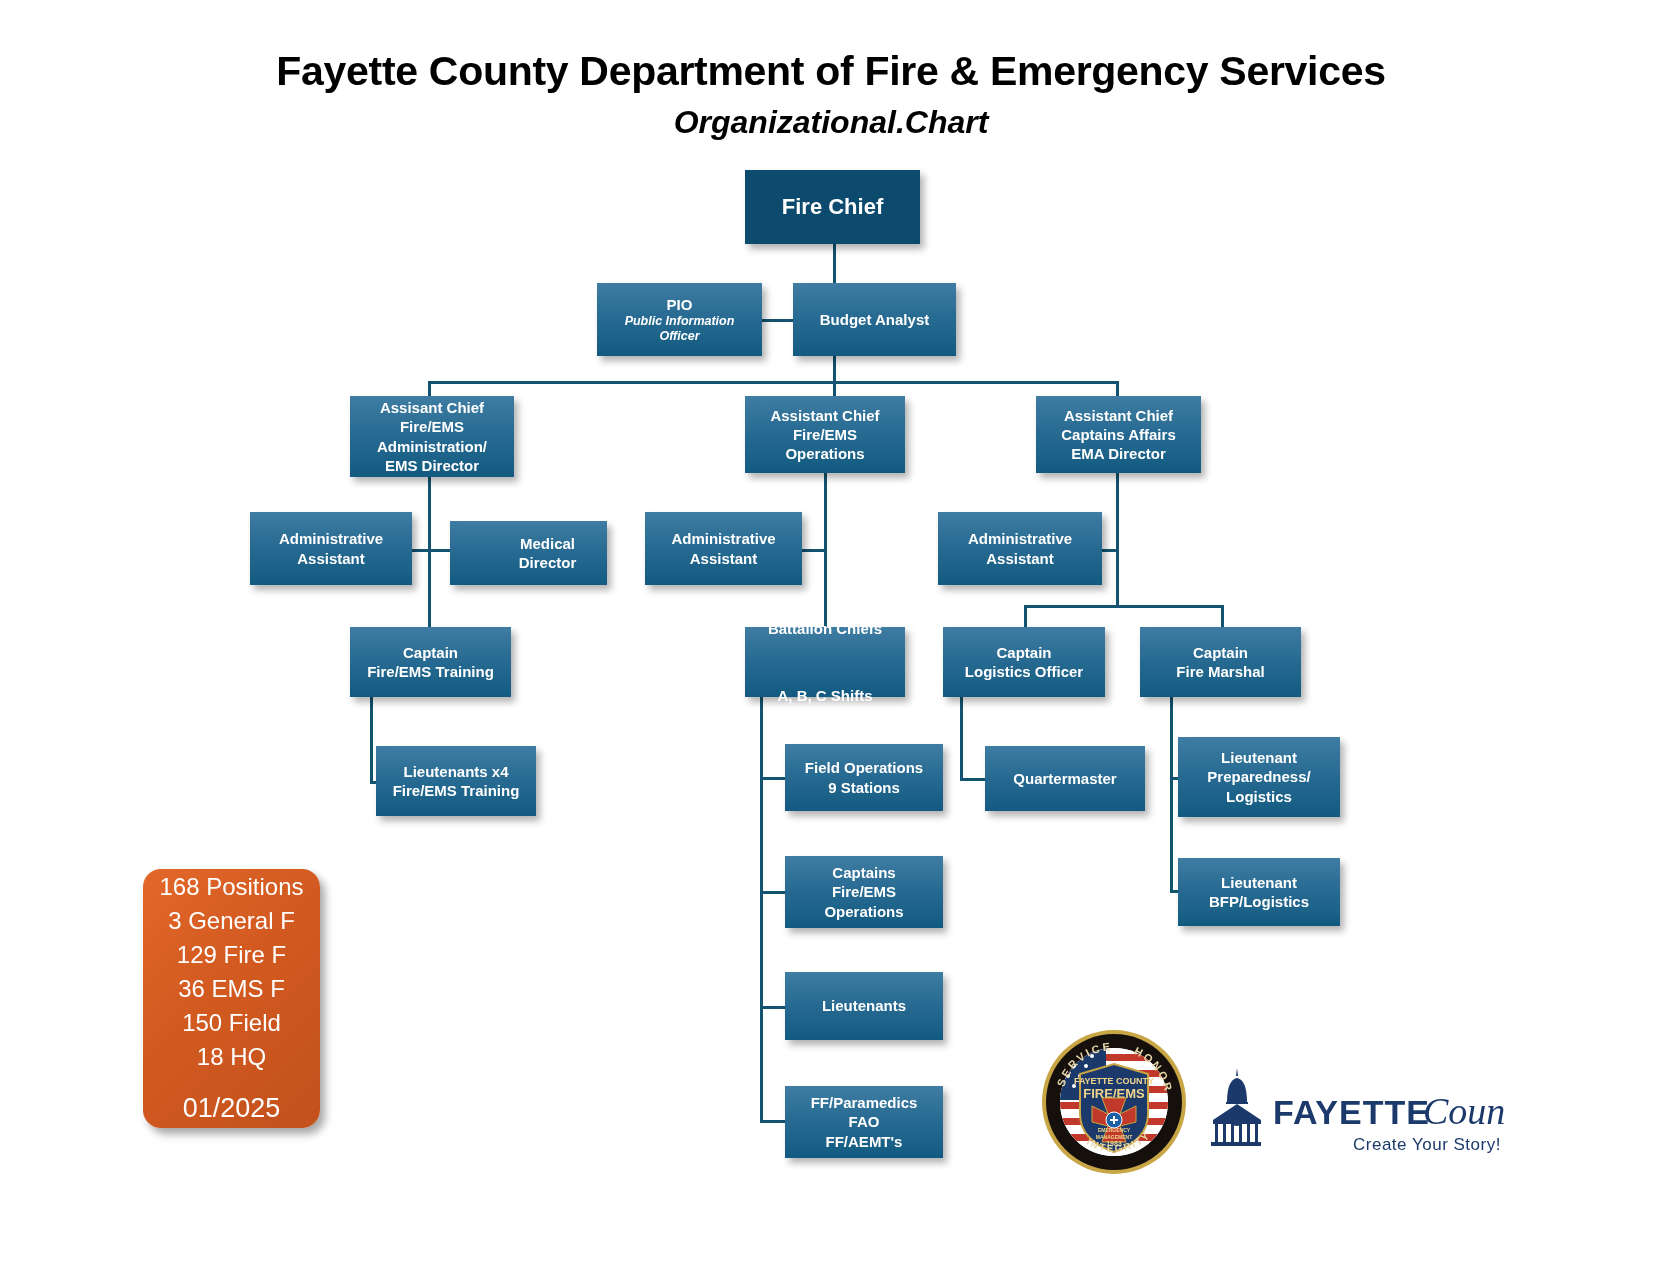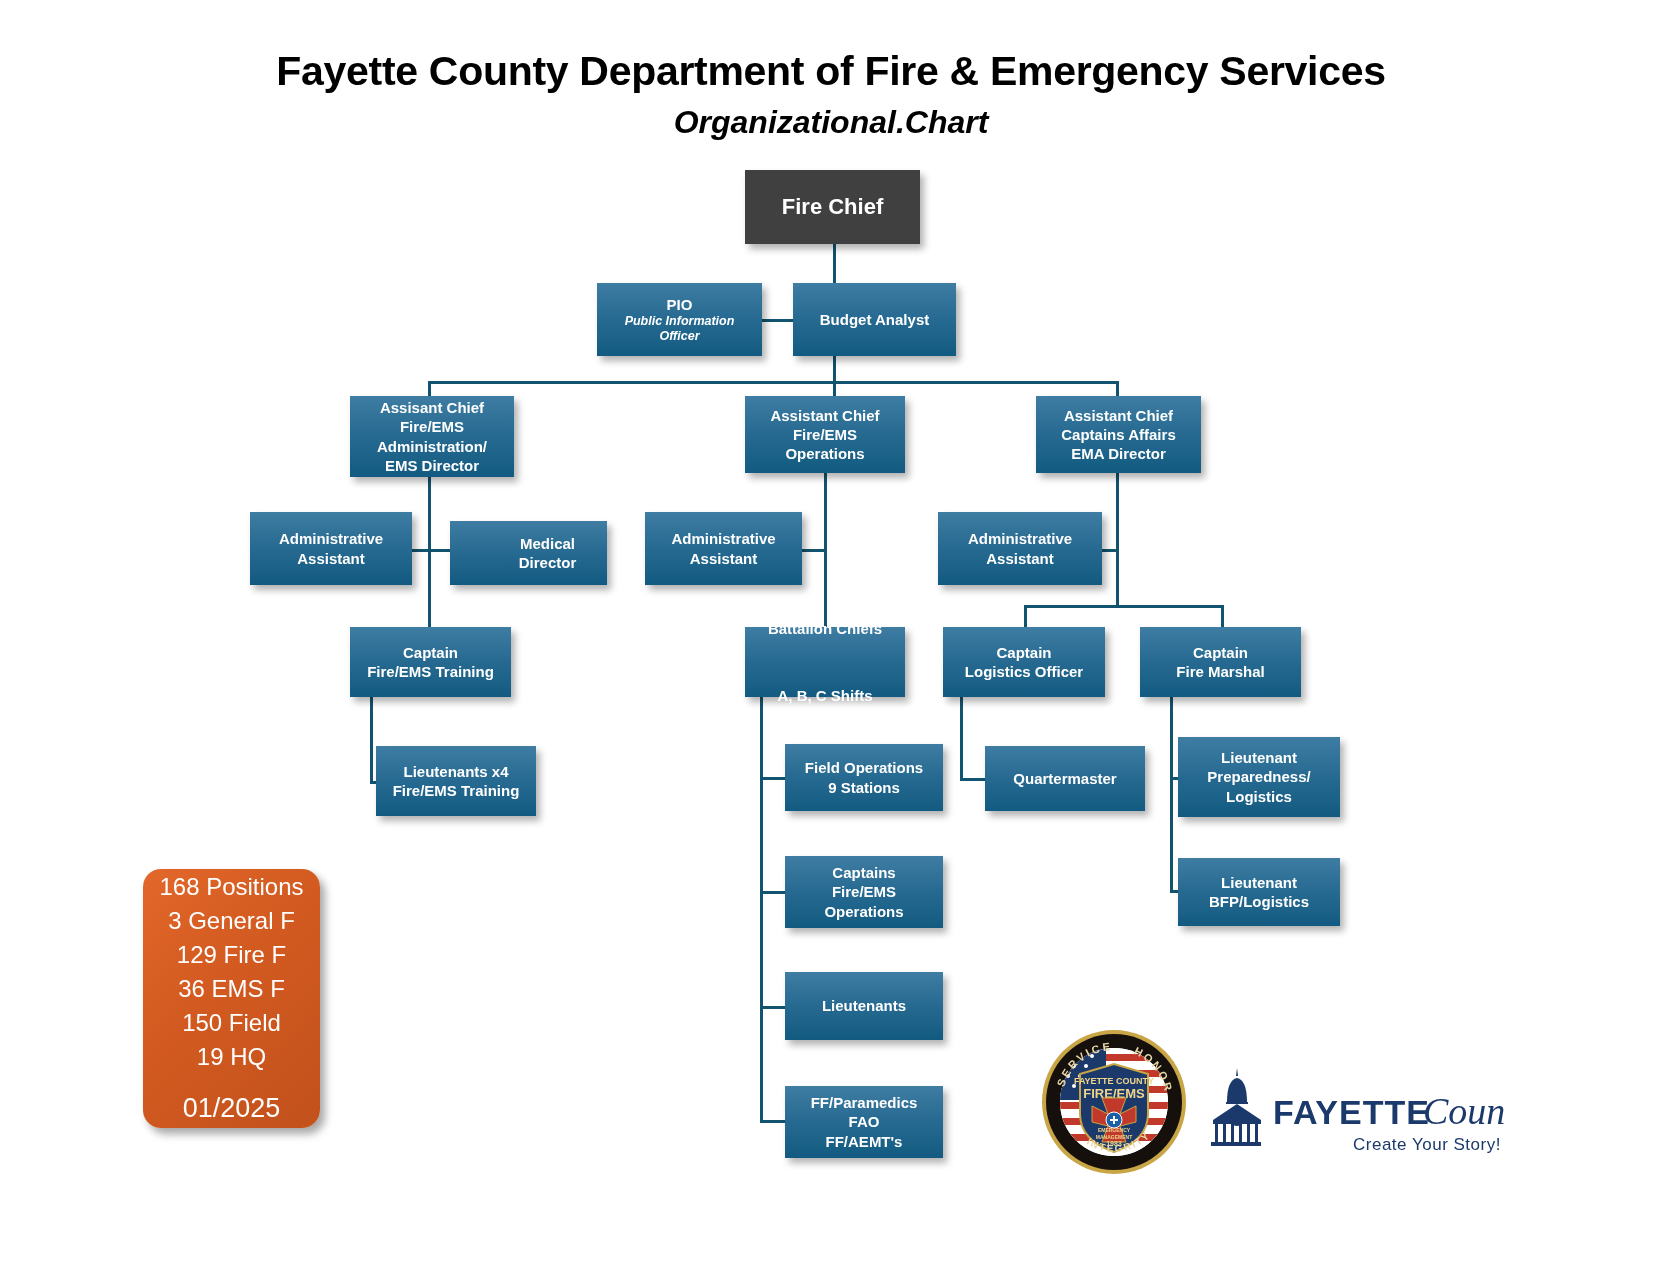--- a/index.html
+++ b/index.html
@@ -55,21 +55,21 @@
     font-weight: bold;
     font-size: 15px;
     line-height: 1.28;
     padding: 4px 6px;
     background: linear-gradient(180deg, #3f7da3 0%, #2b6d94 40%, #125a81 100%);
     box-shadow: 4px 5px 7px rgba(0,0,0,0.30);
     z-index: 5;
   }
   .node .ln { display: block; width: 100%; }
   .node.chief {
-    background: #404040;
+    background: #0c4a6e;
     box-shadow: 4px 5px 7px rgba(0,0,0,0.30);
     font-size: 22px;
   }
   .node .sub-italic {
     font-style: italic;
     font-size: 12.5px;
     font-weight: bold;
     line-height: 1.2;
   }
   
@@ -280,21 +280,21 @@
     <span class="ln">FAO</span>
     <span class="ln">FF/AEMT's</span>
   </div>
 
   <div class="legend">
     <span class="lrow">168 Positions</span>
     <span class="lrow">3 General F</span>
     <span class="lrow">129 Fire F</span>
     <span class="lrow">36 EMS F</span>
     <span class="lrow">150 Field</span>
-    <span class="lrow">19 HQ</span>
+    <span class="lrow">18 HQ</span>
     <span class="ldate">01/2025</span>
   </div>
 
   <svg class="badge-logo" viewBox="0 0 148 148">
     <defs>
       <path id="arcTop" d="M 22,74 A 52,52 0 0 1 126,74"></path>
       <path id="arcBot" d="M 24,74 A 50,50 0 0 0 124,74"></path>
     </defs>
     <circle cx="74" cy="74" r="72" fill="#c8a545"></circle>
     <circle cx="74" cy="74" r="68" fill="#15100c"></circle>

